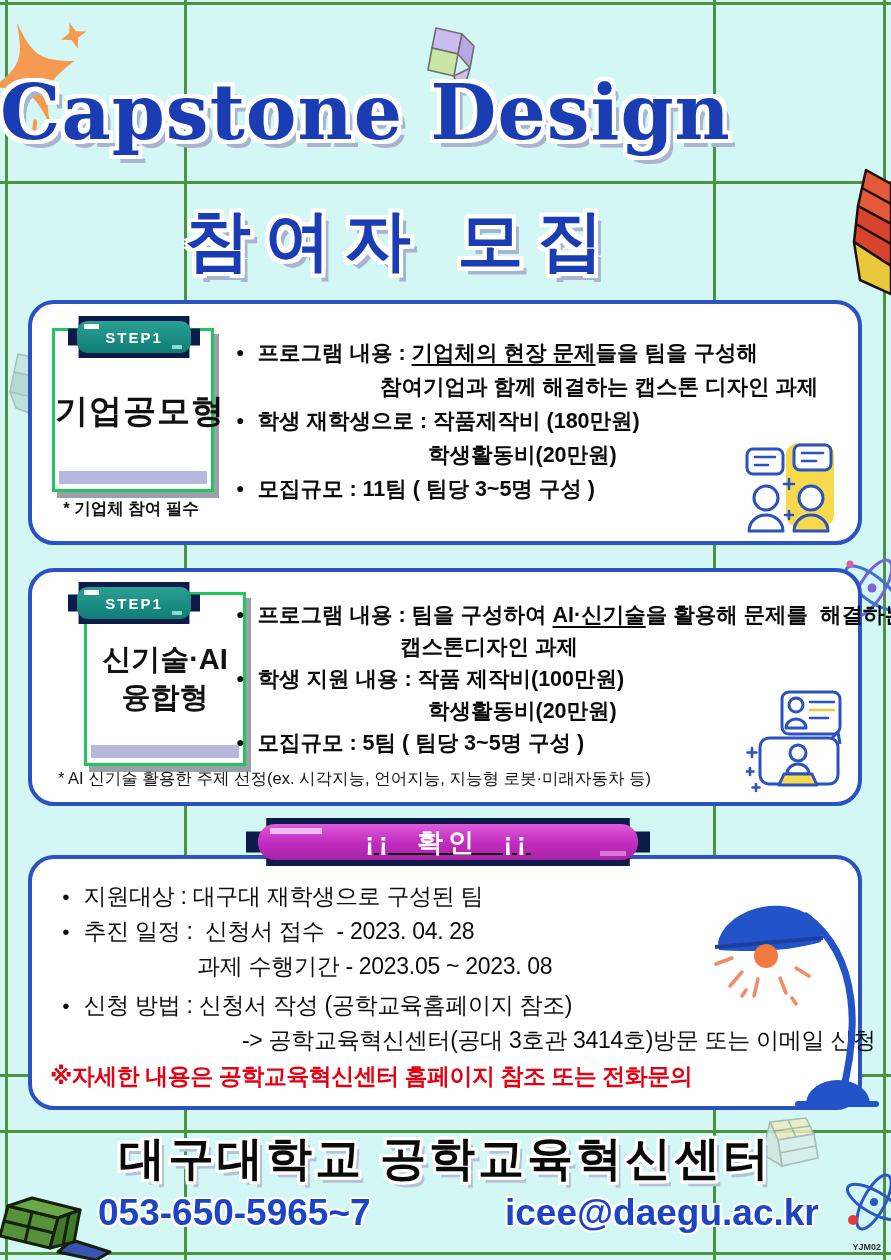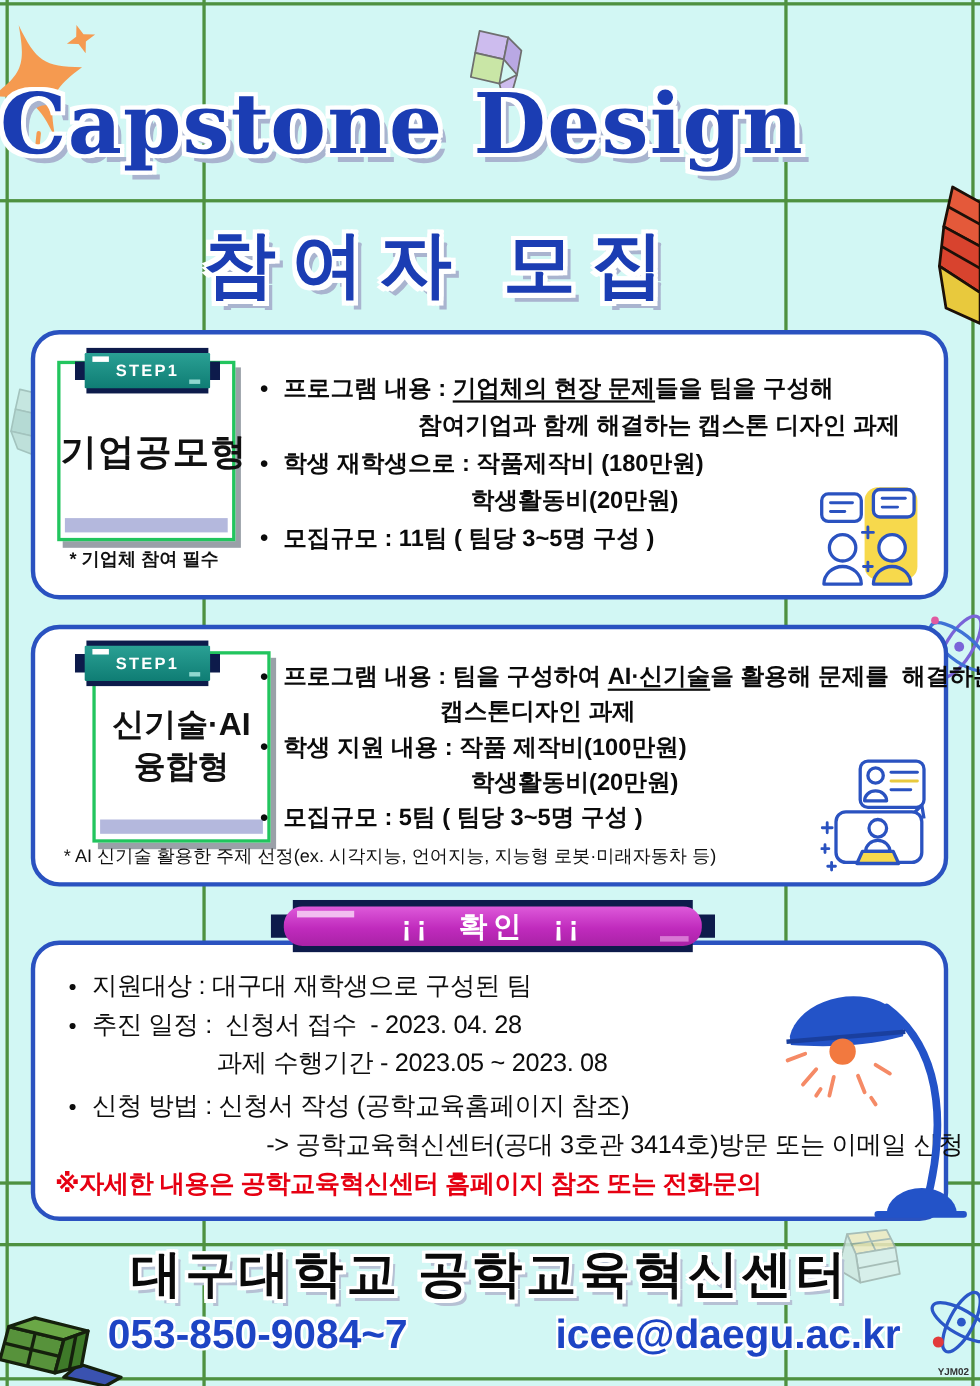--- a/index.html
+++ b/index.html
@@ -40,21 +40,21 @@
   .c1 .type-label{top:58px;font-size:33px;letter-spacing:1px;}
   .c2 .type-label{top:46px;font-size:29px;line-height:1.3;}
   .lavbar{position:absolute;left:4px;right:4px;bottom:5px;height:13px;background:var(--lavender,#b4b8dd);}
 
   
   .badge{position:absolute;width:132px;height:42px;z-index:3;}
   .c1 .badge{left:36px;top:12px;}
   .c2 .badge{left:36px;top:10px;}
   .px-outer{position:absolute;inset:0;background:var(--pixel-navy,#0d1b4b);
     clip-path:polygon(0% 30%,8% 30%,8% 0%,92% 0%,92% 30%,100% 30%,100% 70%,92% 70%,92% 100%,8% 100%,8% 70%,0% 70%);}
-  .px-inner{position:absolute;inset:5px 9px;background:linear-gradient(180deg,#2aa094,#0f7d74);border-radius:1px;
+  .px-inner{position:absolute;inset:5px 9px;background:linear-gradient(180deg,#2aa094,#0f7d74);border-radius:11px;
     display:flex;align-items:center;justify-content:center;}
   .px-inner::before{content:"";position:absolute;left:7px;top:3px;width:15px;height:5px;background:#fff;}
   .px-inner::after{content:"";position:absolute;right:9px;bottom:4px;width:10px;height:4px;background:#8fd8cf;}
   .badge .label{color:#fff;font-weight:bold;font-size:15px;letter-spacing:2px;}
 
   .card-note{position:absolute;text-align:center;font-size:16.5px;font-weight:600;color:#111;}
   .c1 .card-note{left:8px;top:194px;width:182px;}
   .c2 .card-note{left:26px;top:196px;width:680px;text-align:left;font-weight:500;}
 
   
@@ -66,21 +66,21 @@
   .c2 .l1{left:204px;top:28px;} .c2 .l2{left:368px;top:60px;} .c2 .l3{left:204px;top:92px;}
   .c2 .l4{left:396px;top:124px;} .c2 .l5{left:204px;top:156px;}
 
   .card-icon{position:absolute;}
   .c1 .card-icon{right:22px;bottom:8px;}
   .c2 .card-icon{right:16px;bottom:8px;}
 
   
   .banner{position:absolute;left:246px;top:818px;width:404px;height:48px;z-index:5;}
   .banner .px-outer{clip-path:polygon(0% 28%,5% 28%,5% 0%,95% 0%,95% 28%,100% 28%,100% 72%,95% 72%,95% 100%,5% 100%,5% 72%,0% 72%);}
-  .banner .px-inner{inset:6px 12px;background:linear-gradient(180deg,#de5ada,#c02bbd 55%,#a922a6);border-radius:17px;}
+  .banner .px-inner{inset:6px 12px;background:linear-gradient(180deg,#de5ada,#c02bbd 55%,#a922a6);border-radius:17px;text-decoration:underline;}
   .banner .px-inner::before{width:52px;height:6px;background:#f2bdf0;left:12px;top:4px;}
   .banner .px-inner::after{width:26px;height:5px;background:#d877d4;right:12px;bottom:4px;}
   .banner .label{color:#fff;font-weight:bold;font-size:26px;letter-spacing:5px;white-space:pre;}
 
   
   .info-line{position:absolute;font-size:23px;font-weight:500;color:#0d0d0d;white-space:pre;letter-spacing:-0.3px;}
   .info-line.bl::before{content:"●";font-size:13px;vertical-align:3px;margin-right:14px;}
   .c3 .l1{left:30px;top:22px;} .c3 .l2{left:30px;top:57px;} .c3 .l3{left:165px;top:92px;}
   .c3 .l4{left:30px;top:131px;} .c3 .l5{left:210px;top:166px;}
   .c3 .warn{left:18px;top:202px;font-size:23px;font-weight:bold;color:var(--warning-red,#e60012);letter-spacing:-0.5px;}
@@ -297,17 +297,17 @@
       <line x1="32" y1="72" x2="16" y2="78"></line>
       <line x1="96" y1="82" x2="109" y2="90"></line>
       <line x1="46" y1="104" x2="42" y2="110"></line>
       <line x1="92" y1="112" x2="96" y2="118"></line>
     </g>
     <path d="M106 218 A32 24 0 0 1 170 218 Z" fill="#2353c8"></path>
     <line x1="98" y1="218" x2="176" y2="218" stroke="#2353c8" stroke-width="6" stroke-linecap="round"></line>
   </svg>
 
   <div class="footer-org" data-bind="footer.org">대구대학교 공학교육혁신센터</div>
-  <div class="footer-phone" data-bind="footer.phone">053-850-9084~7</div>
+  <div class="footer-phone" data-bind="footer.phone">053-650-5965~7</div>
   <div class="footer-email" data-bind="footer.email">icee@daegu.ac.kr</div>
   <div class="footer-code" data-bind="footer.code">YJM02</div>
 
 </div>
 
 </body></html>

